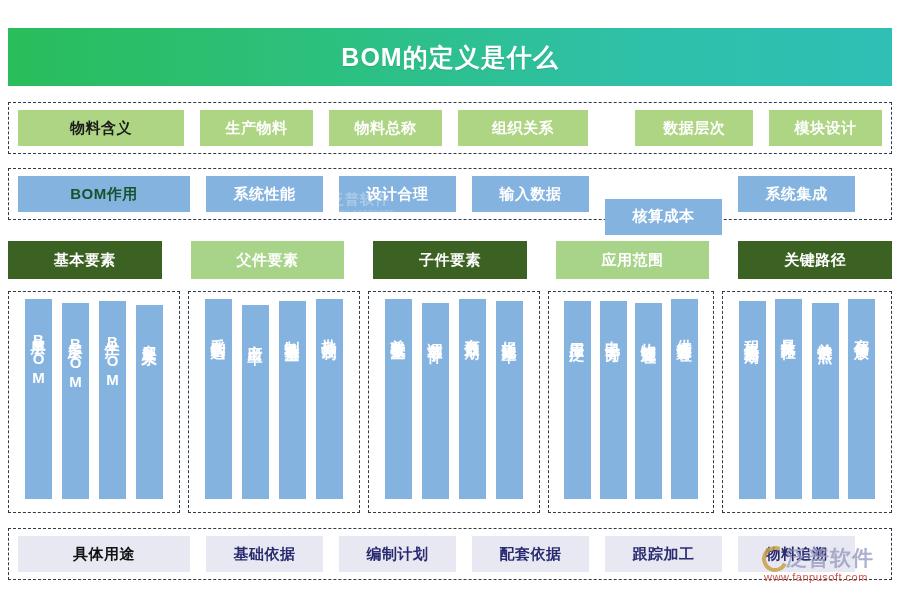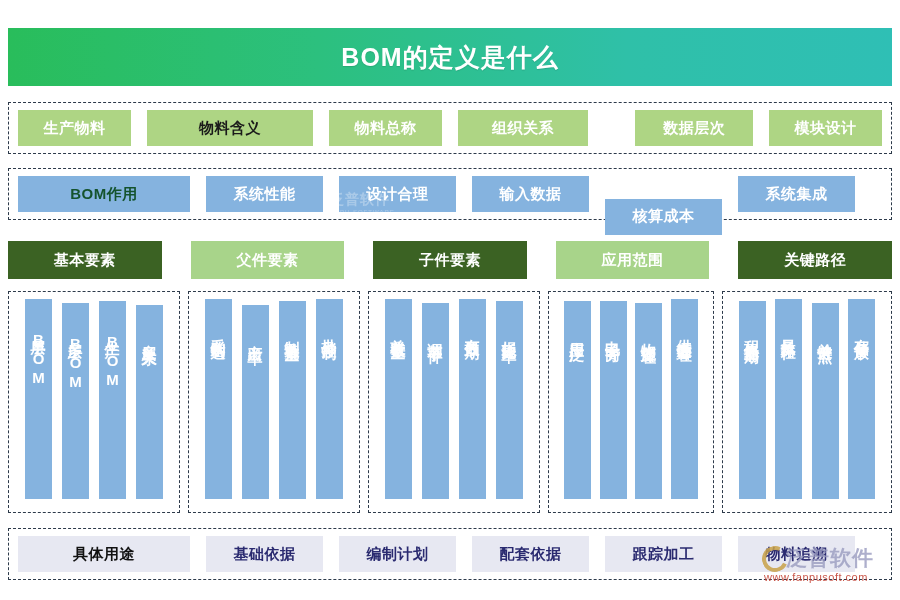--- a/index.html
+++ b/index.html
@@ -164,25 +164,25 @@
 <body>
 
 <div id="page">
 
   <div class="banner">
     <div class="banner-title">BOM的定义是什么</div>
   </div>
 
   <div class="band band-r1">
     <div class="row r1" id="row1">
+        <div class="box box-green lead" style="width: 172px;">
+          <span>物料含义</span>
+        </div>
         <div class="box box-green" style="width: 117px;">
           <span>生产物料</span>
-        </div>
-        <div class="box box-green lead" style="width: 172px;">
-          <span>物料含义</span>
         </div>
         <div class="box box-green" style="width: 117px;">
           <span>物料总称</span>
         </div>
         <div class="box box-green" style="width: 135px;">
           <span>组织关系</span>
         </div>
         <div class="box box-green" style="width: 122px; margin-left: 31px;">
           <span>数据层次</span>
         </div>

